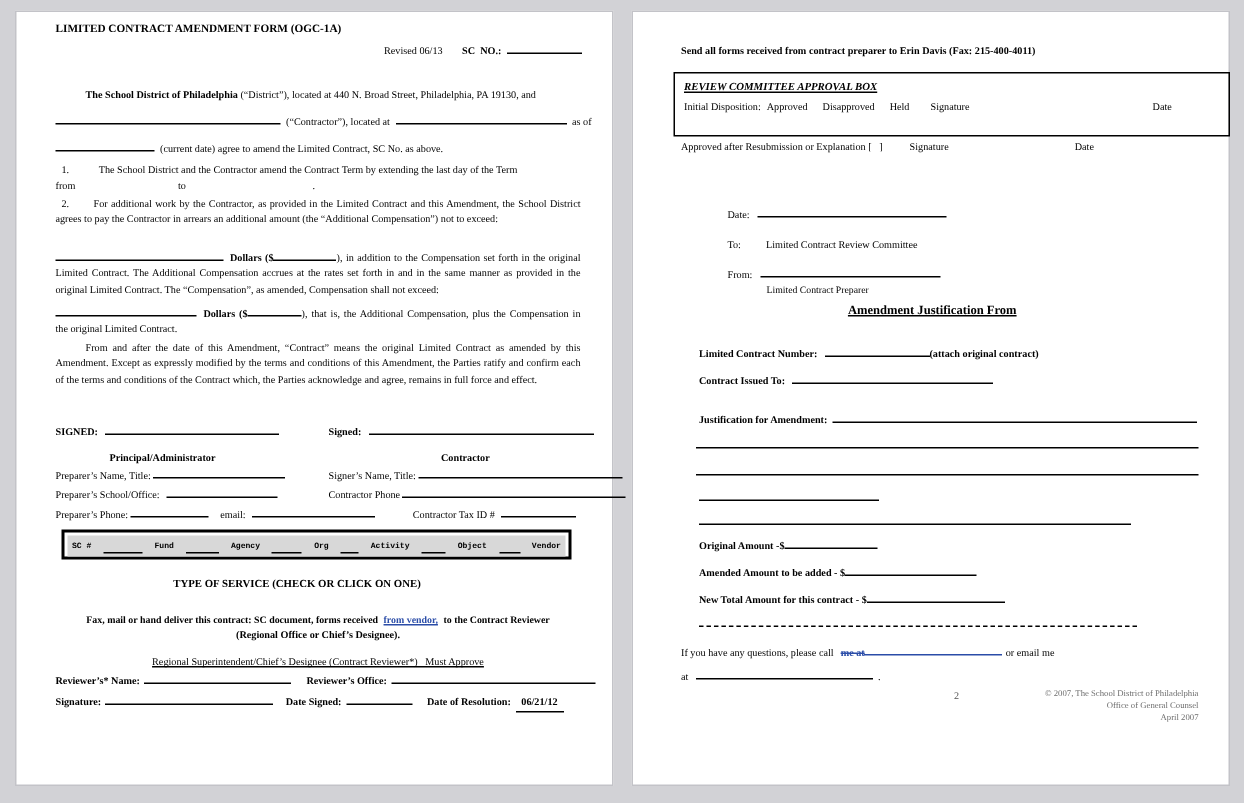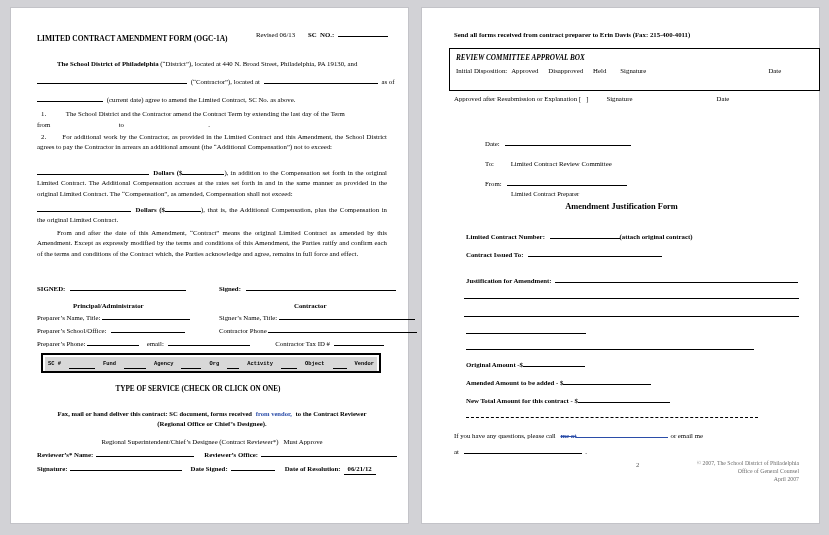--- a/index.html
+++ b/index.html
@@ -2,38 +2,38 @@
 <html><head>
 <meta charset="utf-8">
 <style>
   html,body{margin:0;padding:0;}
   body{width:829px;height:535px;background:#d2d2d6;position:relative;overflow:hidden;
        font-family:"Liberation Serif","DejaVu Serif",serif;color:#000;}
   .page{position:absolute;top:7px;width:399px;height:517px;background:#fff;
         border:1px solid #c3c3c8;box-sizing:border-box;font-size:6.8px;line-height:10.3px;}
   #page1{left:10px;} #page2{left:421px;}
   .abs{position:absolute;}
-  .b{font-weight:bold;} .i{font-style:italic;} .u{}
+  .b{font-weight:bold;} .i{font-style:italic;} .u{text-decoration:underline;}
   .c{text-align:center;} .j{text-align:justify;} .nw{white-space:nowrap;} .pre{white-space:pre;}
   .bl{display:inline-block;height:0;border-bottom:1px solid #000;}
   .bl-blue{border-color:#2b4da8;}
   .blue{color:#2b4da8;}
   .strike{text-decoration:line-through;}
   .mono{font-family:"Liberation Mono","DejaVu Sans Mono",monospace;}
   .ml2{margin-left:2px;} .ml3{margin-left:3px;} .ml4{margin-left:4px;} .ml6{margin-left:6px;}
   .ml8{margin-left:8px;} .ml10{margin-left:10px;} .ml14{margin-left:14px;} .ml18{margin-left:18px;}
   .fline{position:absolute;height:0;border-bottom:1px solid #000;}
   .flex{display:flex;align-items:baseline;}
 </style>
 </head>
 <body>
 
 <div class="page" id="page1">
 
-  <div class="abs nw" style="top:26px;left:26px;">
+  <div class="abs nw" style="top:6px;left:26px;">
     <span class="b" style="font-size:7.5px;">LIMITED CONTRACT AMENDMENT FORM (OGC-1A)</span>
   </div>
   <div class="abs nw" style="top:22px;left:245px;">
     <span>Revised 06/13</span>
   </div>
   <div class="abs nw" style="top:22px;left:297px;">
     <span class="b pre">SC  NO.:</span>
     <span class="bl ml2" style="width:50px;"></span>
   </div>
 
@@ -201,21 +201,21 @@
     <span>To:</span>
     <span style="margin-left:15px;">Limited Contract Review Committee</span>
   </div>
   <div class="abs nw" style="top:171px;left:63px;">
     <span>From:</span>
     <span class="bl ml4" style="width:120px;"></span>
   </div>
   <div class="abs" style="top:181px;left:89px;font-size:6.5px;">Limited Contract Preparer</div>
 
   <div class="abs c" style="top:194px;left:0;width:399px;">
-    <span class="b u" style="font-size:8.4px;">Amendment Justification Form</span>
+    <span class="b u" style="font-size:8.4px;">Amendment Justification From</span>
   </div>
 
   <div class="abs nw" style="top:224px;left:44px;">
     <span class="b">Limited Contract Number:</span>
     <span class="bl ml3" style="width:70px;"></span><span class="b">(attach original contract)</span>
   </div>
   <div class="abs nw" style="top:242px;left:44px;">
     <span class="b">Contract Issued To:</span>
     <span class="bl ml3" style="width:134px;"></span>
   </div>

